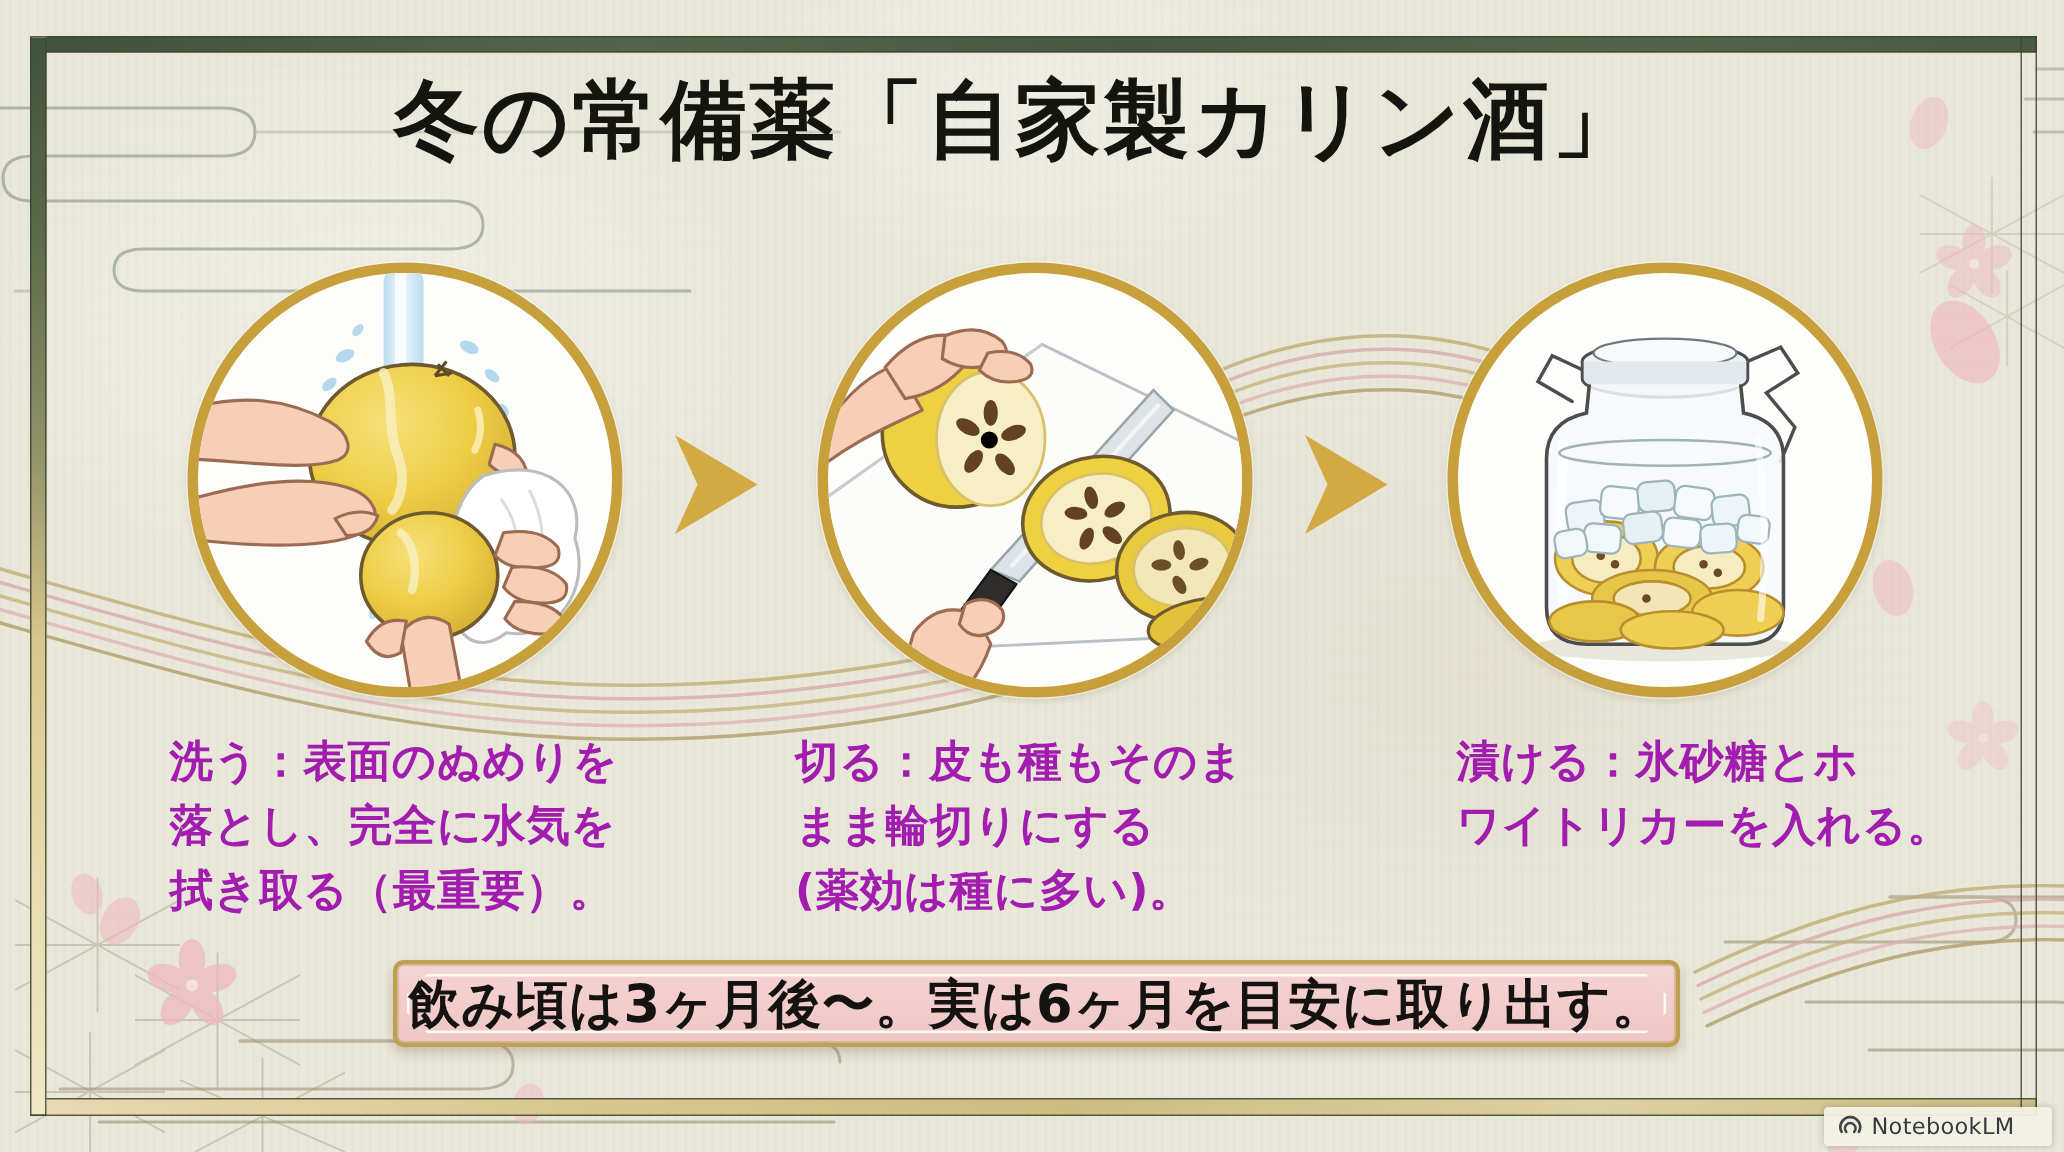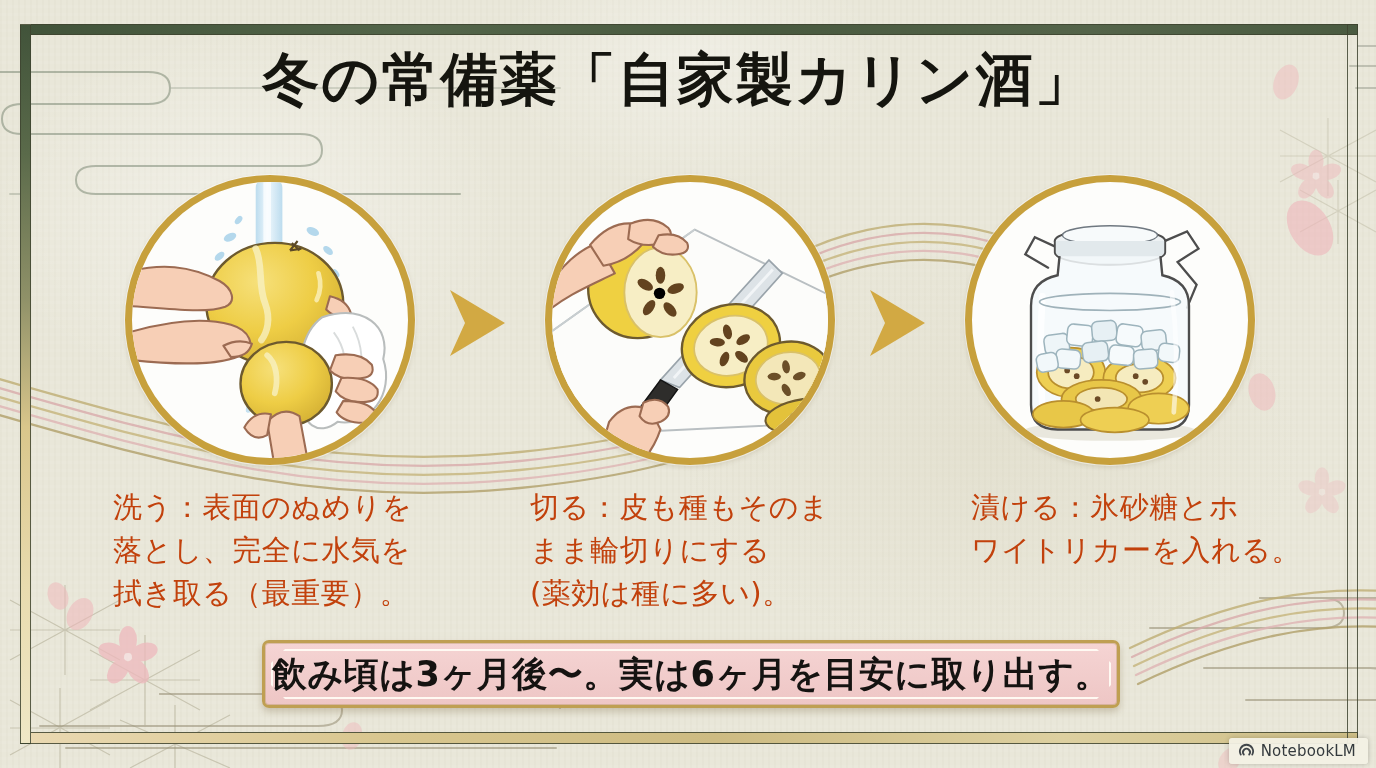--- a/index.html
+++ b/index.html
@@ -36,37 +36,37 @@
     background:#fdfdfb;overflow:hidden;z-index:4;box-shadow:0 0 0 1px rgba(255,255,255,.5), 0 2px 5px rgba(110,95,50,.18);}
   #circle-wash{left:125px;top:175px;}
   #circle-cut{left:545px;top:175px;}
   #circle-steep{left:965px;top:175px;}
   .step-circle svg{display:block;width:276px;height:276px;}
   
   .step-arrow{z-index:4;}
   #arrow-1{left:447px;top:288px;}
   #arrow-2{left:867px;top:288px;}
   
-  .caption{z-index:4;font-weight:400;font-size:29px;line-height:1.48;color:#c2410c;
+  .caption{z-index:4;font-weight:700;font-size:29px;line-height:1.48;color:#a21caf;
     white-space:pre-line;letter-spacing:.5px;}
   #caption-wash{left:113px;top:486px;width:400px;}
   #caption-cut{left:530px;top:486px;width:410px;}
   #caption-steep{left:952px;top:486px;width:410px;margin-left:19px;}
   
-  #banner{left:262px;top:640px;width:858px;height:68px;z-index:4;box-sizing:border-box;
+  #banner{left:262px;top:640px;width:858px;height:58px;z-index:4;box-sizing:border-box;
     border:3px solid #bf9f52;border-radius:7px;
     background:linear-gradient(180deg,#f5d4d3,#eec6c5);
     box-shadow:0 4px 7px rgba(115,95,55,.28), inset 0 0 0 1px rgba(173,140,80,.35);
     display:flex;align-items:center;justify-content:center;}
   #banner-inner-line{position:absolute;inset:6px;border:2px solid rgba(255,252,244,.95);
     clip-path:polygon(14px 0,calc(100% - 14px) 0,100% 14px,100% calc(100% - 14px),calc(100% - 14px) 100%,14px 100%,0 calc(100% - 14px),0 14px);}
   #banner-text{font-weight:700;font-size:35px;color:#151311;letter-spacing:.5px;position:relative;}
   
   #watermark{right:8px;bottom:4px;z-index:6;display:flex;align-items:center;gap:6px;
-    background:rgba(243,241,229,.95);border-radius:3px;padding:4px 12px 4px 9px;
+    background:rgba(243,241,229,.95);border-radius:3px;padding:4px 25px 4px 9px;
     box-shadow:0 0 5px rgba(40,40,30,.25);}
   #watermark-label{font-size:15px;color:#343a3d;letter-spacing:.2px;}
 </style>
 </head>
 <body>
 
 <svg id="decor" class="abs" width="1376" height="768" viewBox="0 0 1376 768">
 
   <g fill="none" stroke="#7f8a77" stroke-width="2" opacity=".55" stroke-linecap="round">
     <path d="M -30 72 H 148 Q 170 72 170 88 Q 170 104 148 104 H 62"></path>

